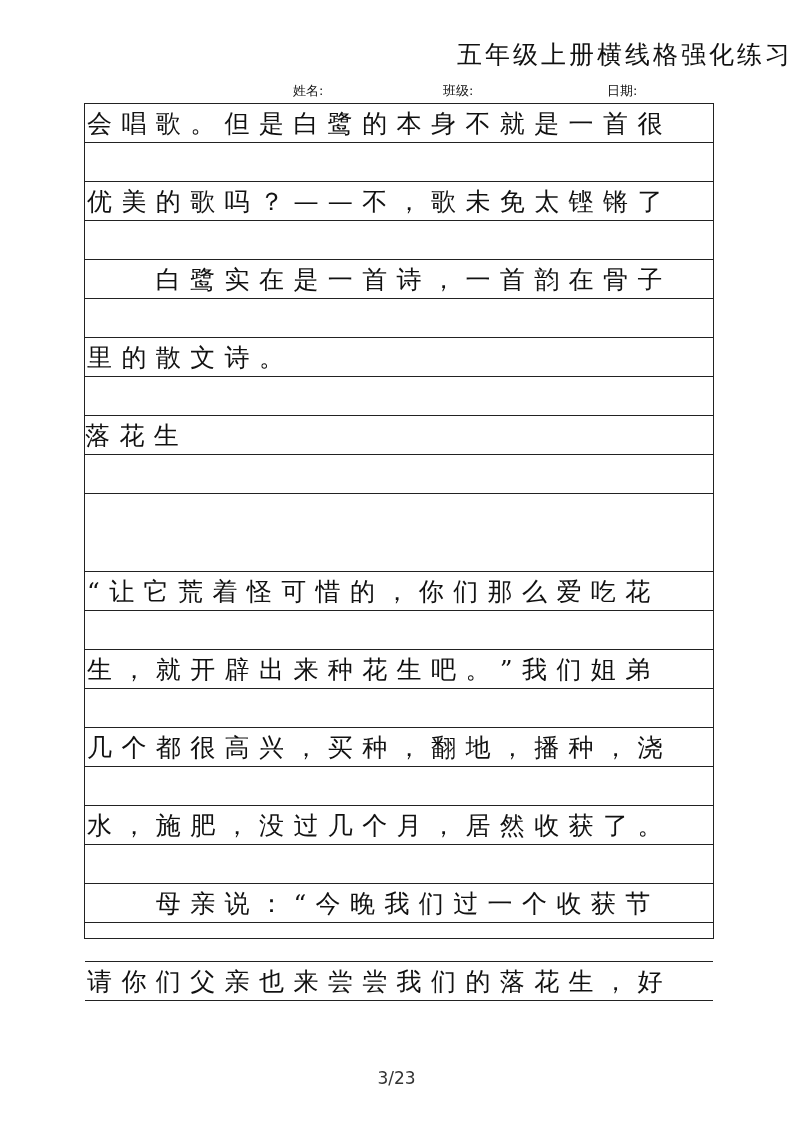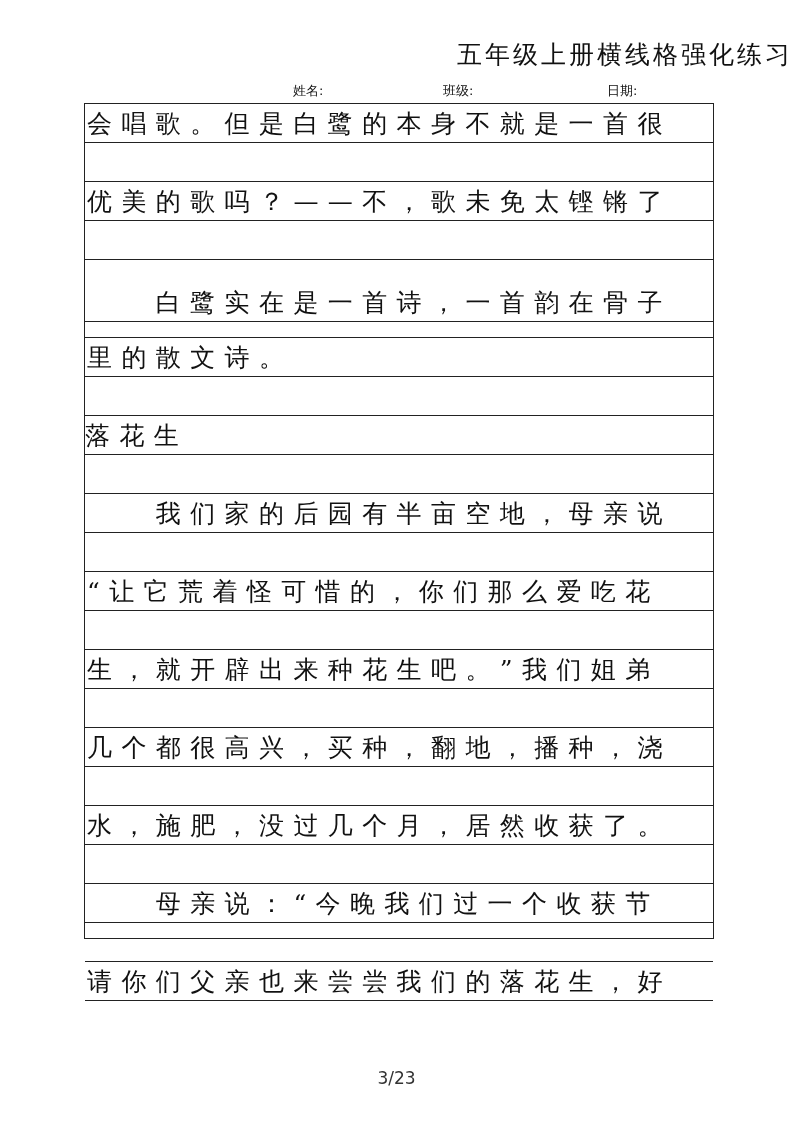--- a/index.html
+++ b/index.html
@@ -33,40 +33,37 @@
     </div>
     <div class="row" style="top: 39px;">
       <div class="txt"></div>
     </div>
     <div class="row" style="top: 78px;">
       <div class="txt">优美的歌吗？——不，歌未免太铿锵了</div>
     </div>
     <div class="row" style="top: 117px;">
       <div class="txt"></div>
     </div>
-    <div class="row" style="top: 156px; margin-top: 23px;">
+    <div class="row" style="top: 156px;">
       <div class="txt">　　白鹭实在是一首诗，一首韵在骨子</div>
     </div>
     <div class="row" style="top: 195px;">
       <div class="txt"></div>
     </div>
     <div class="row" style="top: 234px;">
       <div class="txt">里的散文诗。</div>
     </div>
     <div class="row" style="top: 273px;">
       <div class="txt"></div>
     </div>
     <div class="row" style="top: 312px;">
       <div class="txt center">落花生</div>
     </div>
     <div class="row" style="top: 351px;">
       <div class="txt"></div>
-    </div>
-    <div class="row" style="top: 390px;">
-      <div class="txt">　　我们家的后园有半亩空地，母亲说</div>
     </div>
     <div class="row" style="top: 429px;">
       <div class="txt"></div>
     </div>
     <div class="row" style="top: 468px;">
       <div class="txt">“让它荒着怪可惜的，你们那么爱吃花</div>
     </div>
     <div class="row" style="top: 507px;">
       <div class="txt"></div>
     </div>

